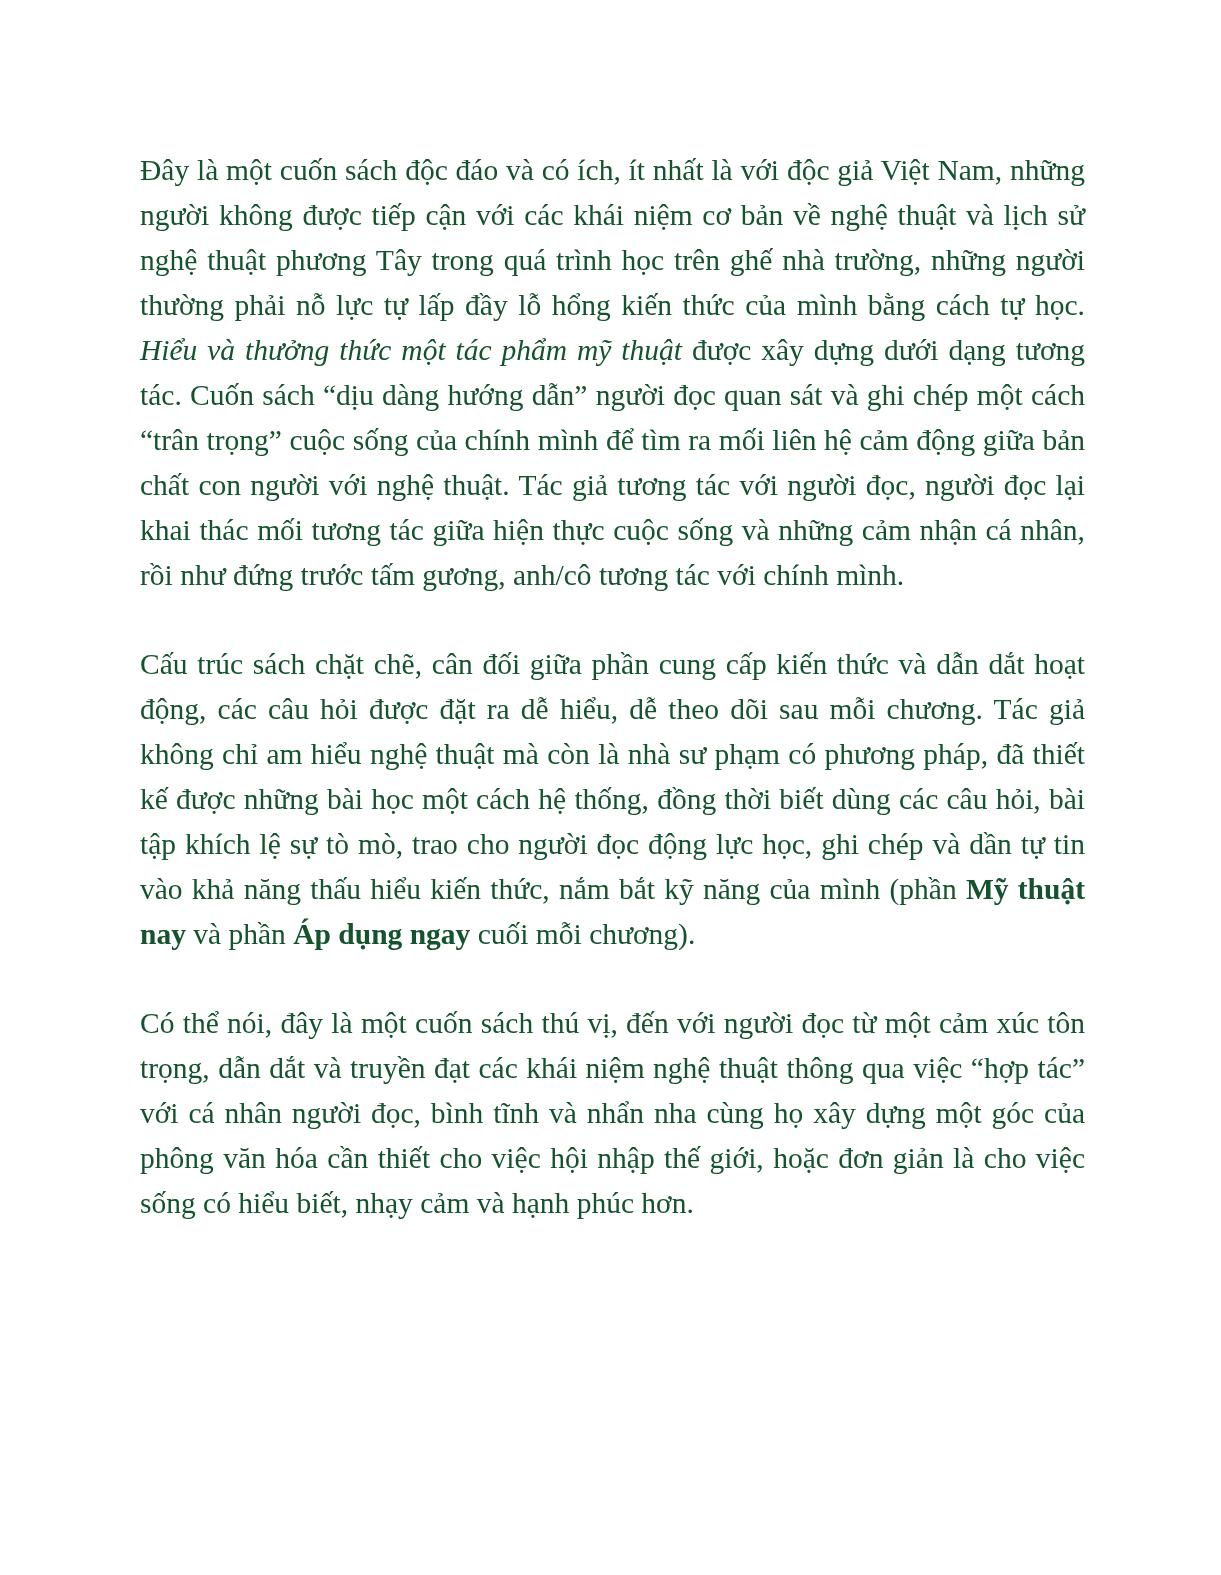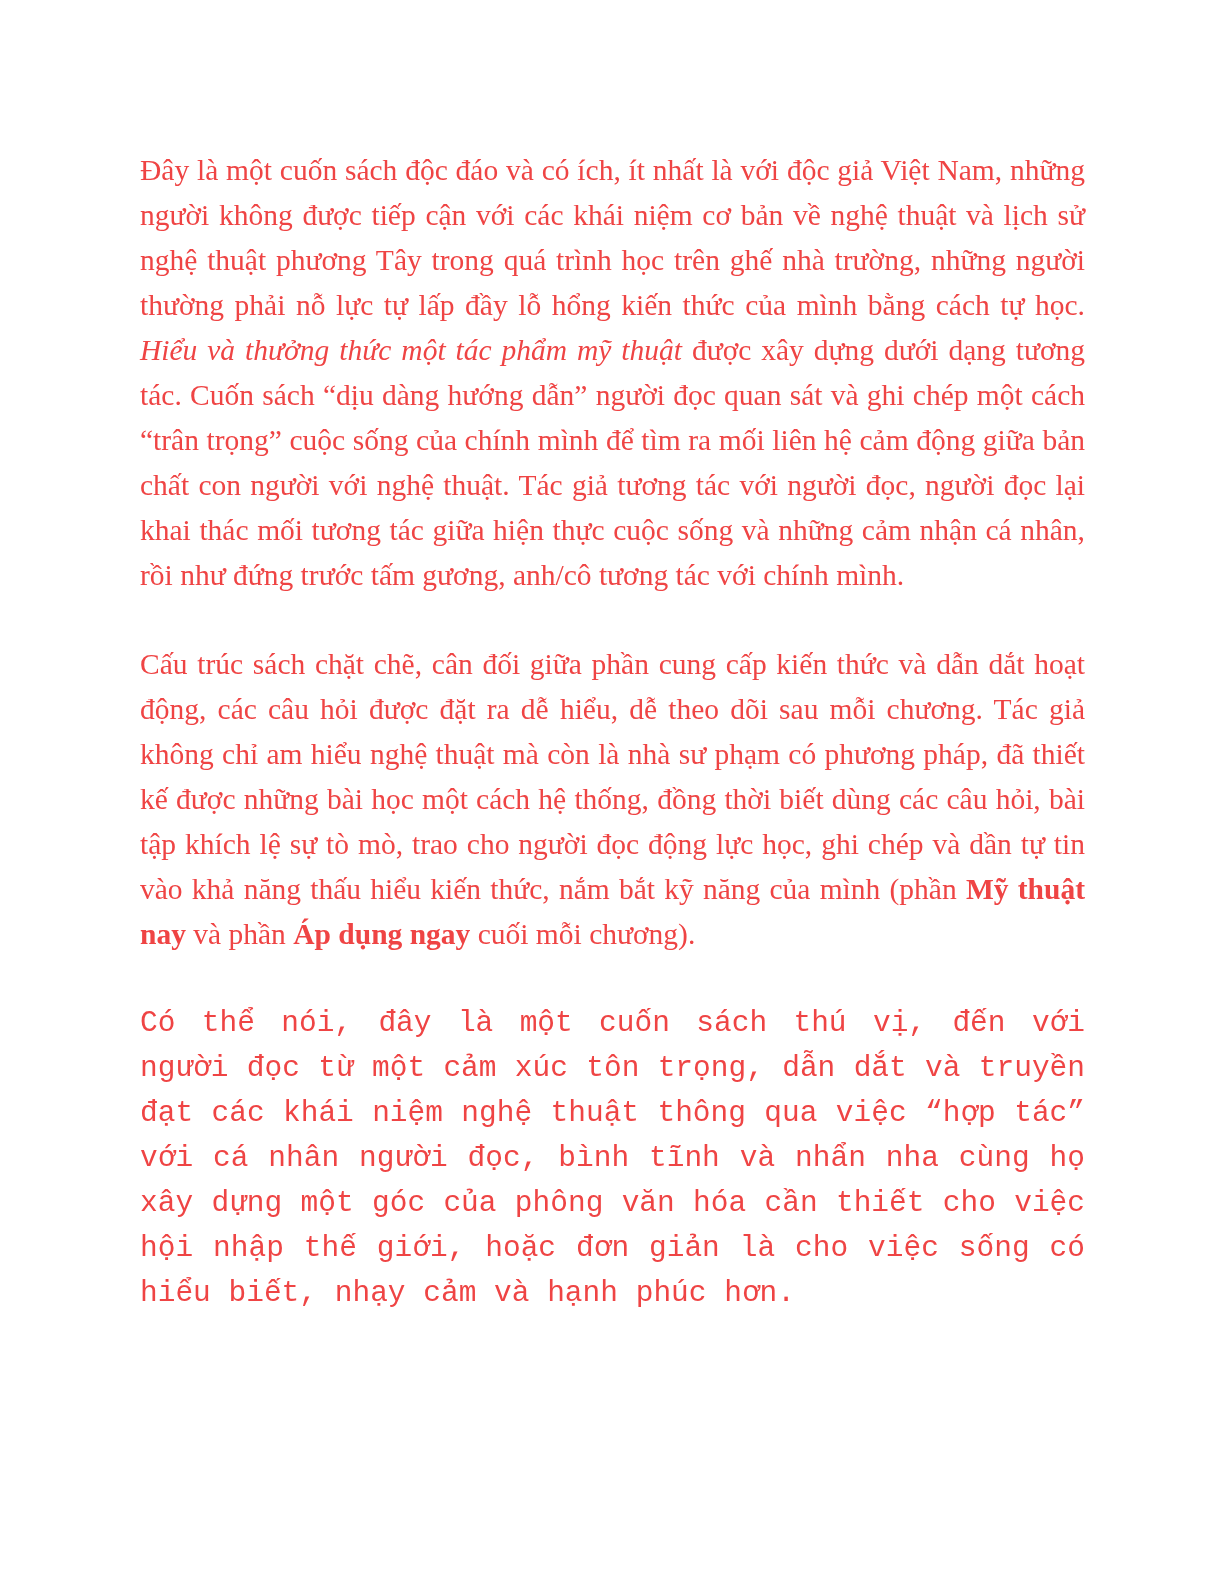--- a/index.html
+++ b/index.html
@@ -13,31 +13,30 @@
     height: 1575px;
     background: #ffffff;
     overflow: hidden;
     font-family: "Liberation Serif", "DejaVu Serif", serif;
   }
   .text-block {
     position: absolute;
     left: 140px;
     top: 148px;
     width: 945px;
-    color: #ef4444;
+    color: #14532d;
     font-size: 29.5px;
     line-height: 45px;
     text-align: justify;
   }
   .text-block p.paragraph {
     margin: 0 0 44px 0;
   }
   .text-block p.paragraph:last-child {
     margin-bottom: 0;
-    font-family: Liberation Mono, monospace;
   }
   .seg-normal { font-style: normal; font-weight: normal; }
   .seg-italic { font-style: italic; font-weight: normal; }
   .seg-bold   { font-style: normal; font-weight: bold; }
 </style>
 </head>
 <body>
 
 <div class="page">
   <div class="text-block">

